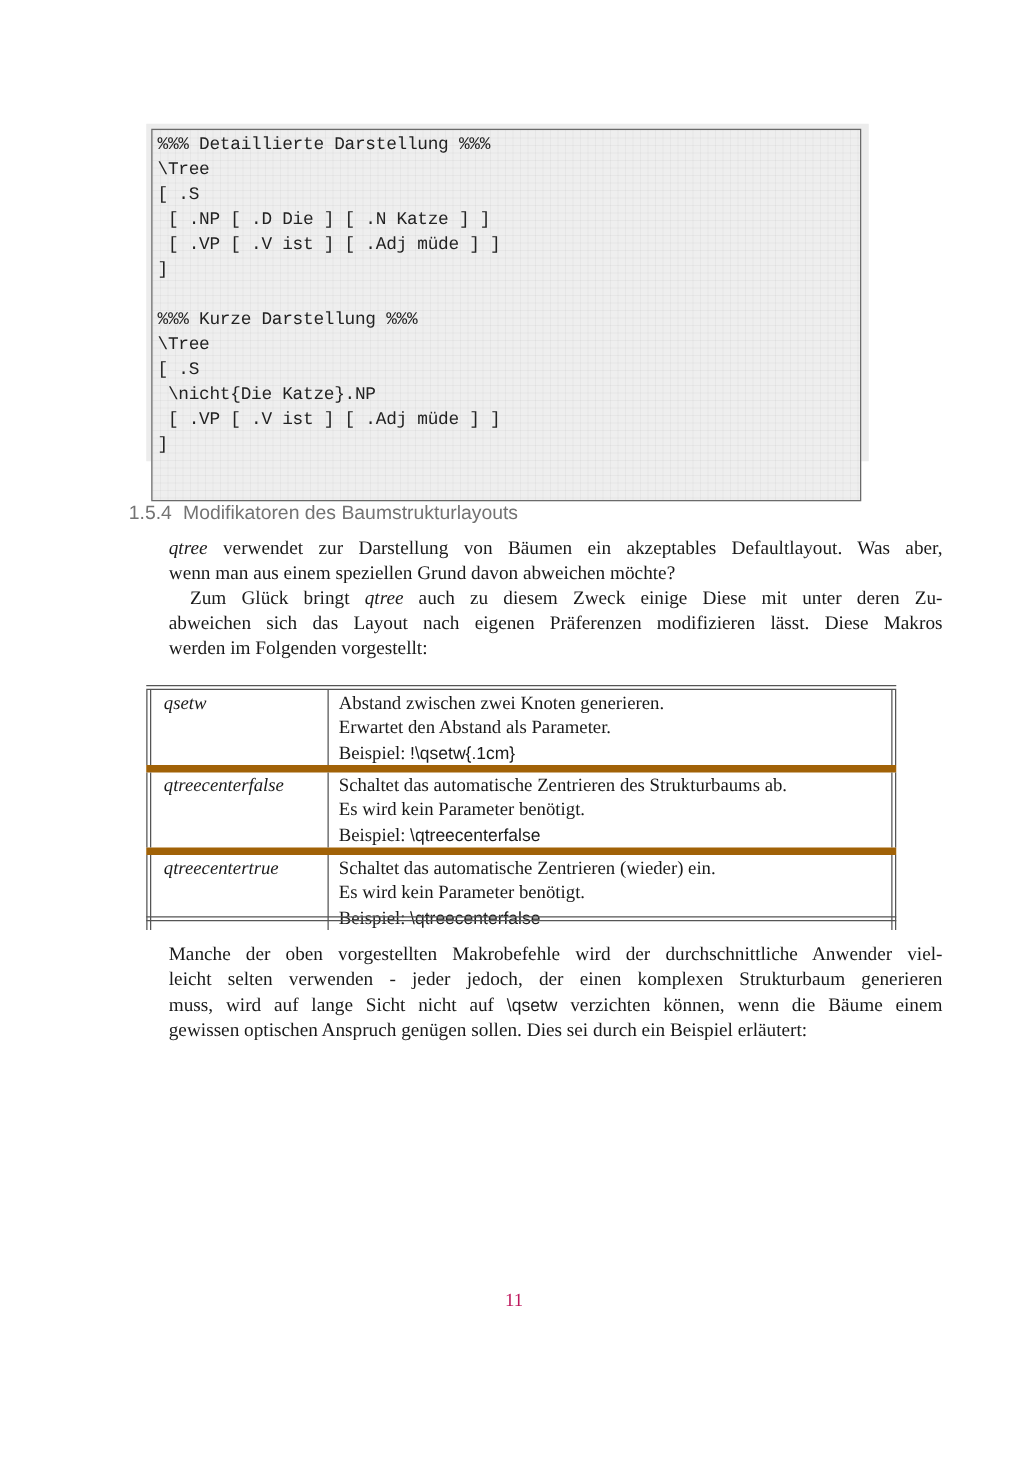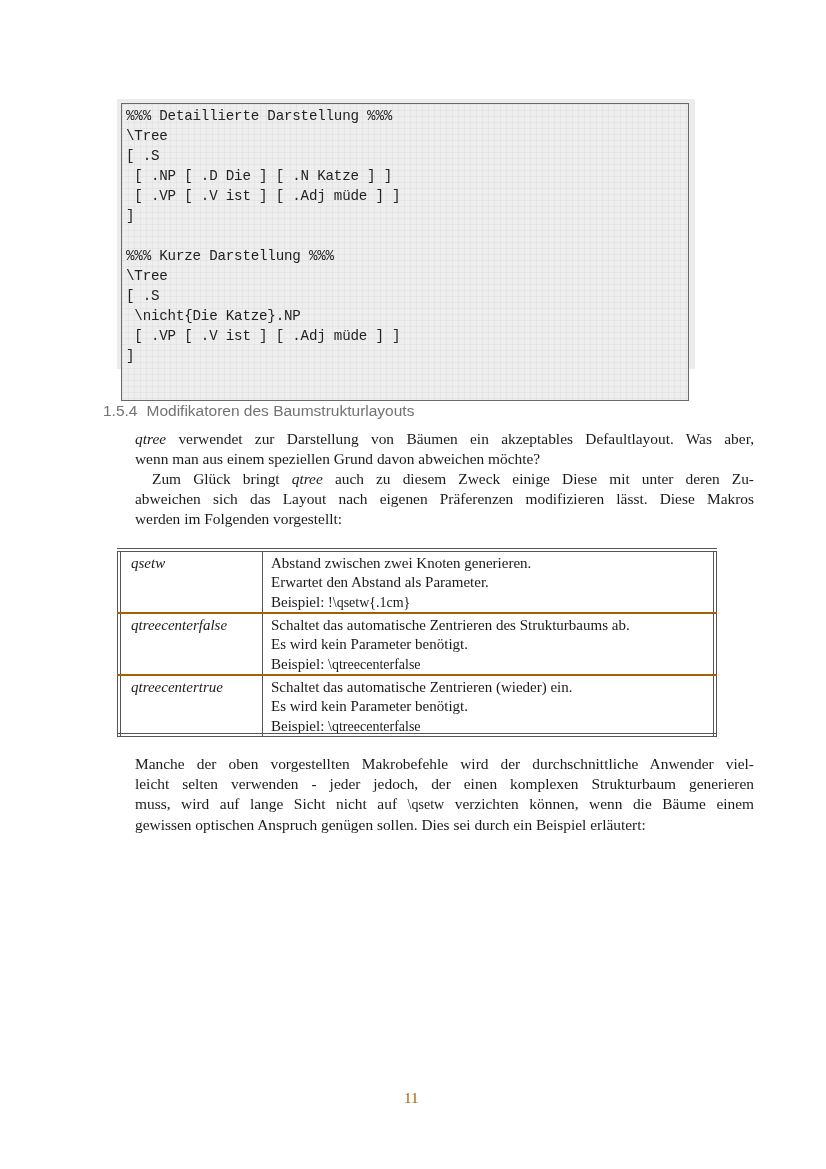--- a/index.html
+++ b/index.html
@@ -21,40 +21,40 @@
   .section-heading { position: absolute; left: 103px; top: 402px; font-family: "Liberation Sans", "DejaVu Sans", sans-serif;
                      font-weight: normal; font-size: 15.5px; color: #737373; white-space: nowrap; }
   .section-number { margin-right: 9px; }
 
   .para { position: absolute; left: 103px; width: 619px; font-family: "Liberation Serif", "DejaVu Serif", serif;
           font-size: 15.4px; line-height: 20px; color: #1a1a1a; text-align: justify; margin-left: 32px; }
   .para .line { display: block; white-space: nowrap; text-align-last: justify; }
   .para .line.last { text-align-last: left; }
   .indent { padding-left: 17px; }
   em { font-style: italic; }
-  .tt { font-family: Liberation Serif, serif; font-size: 14px; }
+  .tt { font-family: Liberation Sans, sans-serif; font-size: 14px; }
 
   .macro-table { position: absolute; left: 117px; top: 548px; width: 600px; }
   .mt-top, .mt-bottom { position: absolute; left: 0; width: 600px; height: 4px;
                         border-top: 1px solid #555; border-bottom: 1px solid #555; box-sizing: border-box; }
   .mt-top { top: 0; }
   .mt-body { position: absolute; left: 0; top: 4px; width: 600px; }
-  .mt-row { position: relative; height: 60px; border-bottom: 2px solid #a16207; }
+  .mt-row { position: relative; height: 60px; border-bottom: 6px solid #a16207; }
   .mt-row.last { border-bottom: none; height: 60px; }
   .mt-left-rule { position: absolute; left: 0; top: 0; bottom: 0; width: 4px; border-left: 1px solid #555; border-right: 1px solid #555; box-sizing: border-box; }
   .mt-right-rule { position: absolute; right: 0; top: 0; bottom: 0; width: 4px; border-left: 1px solid #555; border-right: 1px solid #555; box-sizing: border-box; }
   .mt-mid-rule { position: absolute; left: 145px; top: 0; bottom: 0; width: 1px; background: #555; }
   .mt-name { position: absolute; left: 14px; top: 2px; font-family: "Liberation Serif", "DejaVu Serif", serif; font-style: italic;
              font-size: 15px; line-height: 19px; color: #1a1a1a; }
   .mt-desc { position: absolute; left: 154px; top: 2px; font-family: "Liberation Serif", "DejaVu Serif", serif;
              font-size: 15px; line-height: 19.3px; color: #1a1a1a; white-space: nowrap; }
   .mt-desc div { height: 19.3px; }
 
-  .page-number { position: absolute; left: 404px; top: 1090px; font-family: "Liberation Serif", "DejaVu Serif", serif;
-                 font-size: 15px; color: #a16207; }
+  .page-number { position: absolute; left: 404px; top: 1033px; font-family: "Liberation Serif", "DejaVu Serif", serif;
+                 font-size: 15px; color: #be185d; }
 </style>
 </head>
 <body>
 
 <div class="page">
 
   <div class="code-outer">
     <div class="code-inner">
       <div class="code-line" style="top:2px">%%% Detaillierte Darstellung %%%</div>
       <div class="code-line" style="top:22px">\Tree</div>

